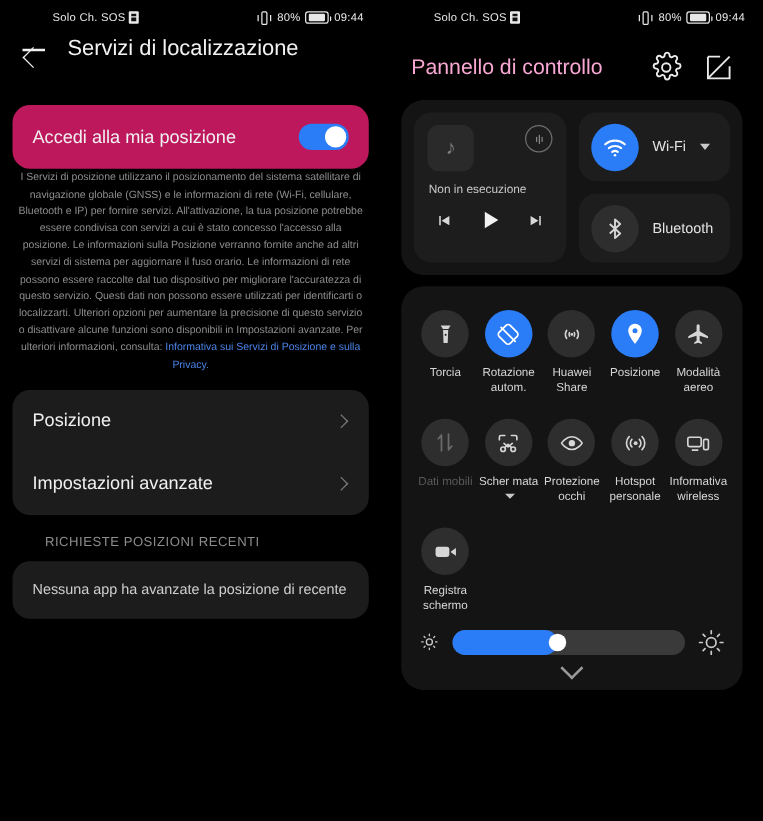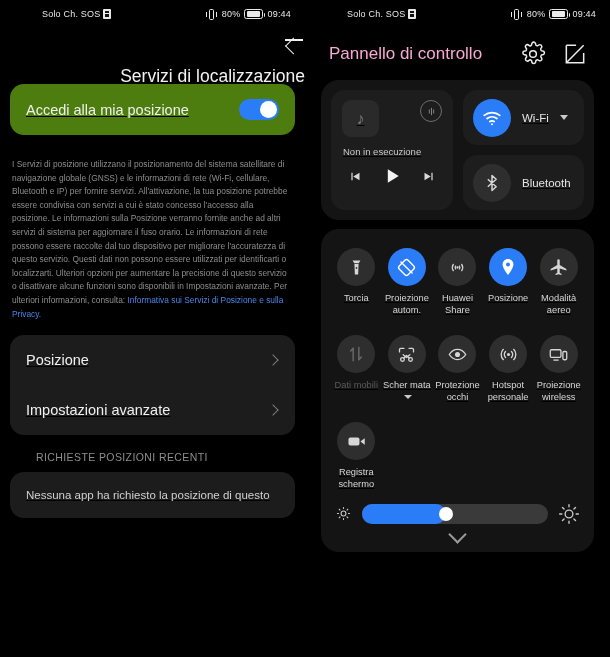--- a/index.html
+++ b/index.html
@@ -5,21 +5,21 @@
   * { box-sizing: border-box; margin: 0; padding: 0; }
   html, body {
     width: 610px; height: 657px;
     background: #000;
     font-family: "Liberation Sans", sans-serif;
     overflow: hidden;
   }
   .screen { position: relative; width: 610px; height: 657px; background: #000; }
 
   
-  .panel { position: absolute; top: 0; height: 657px; width: 305px; text-decoration: underline; }
+  .panel { position: absolute; top: 0; height: 657px; width: 305px; }
   .panel-left { left: 0; }
   .panel-right { left: 305px; }
 
   
   .statusbar {
     position: relative; height: 28px;
     display: flex; align-items: center;
     font-size: 9px; color: #e8e8e8; letter-spacing: .2px;
   }
   .sb-left { position: absolute; left: 42px; display: flex; align-items: center; gap: 3px; }
@@ -53,53 +53,53 @@
   .batt::after {
     content: ""; position: absolute; right: -3px; top: 3px;
     width: 1.8px; height: 4px; background: #e8e8e8; border-radius: 0 1px 1px 0;
   }
   .batt .fill {
     position: absolute; left: 1.2px; top: 1.2px; bottom: 1.2px;
     width: 78%; background: #e8e8e8; border-radius: 1px;
   }
 
   
-  .appbar { display: flex; align-items: flex-end; height: 44px; padding: 0 0 0 4px; gap: 16px; flex-direction: column; }
+  .appbar { display: flex; align-items: flex-start; height: 44px; padding: 0 0 0 16px; gap: 16px; }
   .back-arrow { width: 22px; height: 22px; position: relative; flex: none; cursor: pointer; }
   .back-arrow::before {
     content: ""; position: absolute; left: 2px; top: 11px;
     width: 18px; height: 1.5px; background: #f0f0f0;
   }
   .back-arrow::after {
     content: ""; position: absolute; left: 2px; top: 6px;
     width: 11px; height: 11px;
     border-left: 1.5px solid #f0f0f0; border-bottom: 1.5px solid #f0f0f0;
     transform: rotate(45deg); transform-origin: left bottom;
   }
   .page-title { font-size: 17.5px; color: #f2f2f2; font-weight: 400; }
 
   .card {
-    background: #4d7c0f; border-radius: 14px; margin: 0 10px;
+    background: #be185d; border-radius: 14px; margin: 0 10px;
   }
   .row-toggle {
     display: flex; align-items: center; justify-content: space-between;
     padding: 15px 16px; border-radius: 14px;
   }
   .row-toggle .label { font-size: 14.5px; color: #f0f0f0; }
   .switch {
     width: 40px; height: 21px; border-radius: 11px; background: #2b7cf7;
     position: relative; flex: none; cursor: pointer;
   }
   .switch .knob {
     position: absolute; right: 2px; top: 2px;
     width: 17px; height: 17px; border-radius: 50%; background: #fff;
   }
   .legal {
     font-size: 8.4px; line-height: 1.62; color: #8d8d8f;
-    padding: 23px 12px 14px 12px; text-align: left;
+    padding: 0 12px 14px 12px; text-align: center;
   }
   .legal a { color: #4b84e8; text-decoration: none; }
 
   .list-card { background: #1c1c1c; border-radius: 14px; margin: 0 10px; overflow: hidden; }
   .list-item {
     display: flex; align-items: center; justify-content: space-between;
     padding: 17px 16px; cursor: pointer;
   }
   .list-item .label { font-size: 14.5px; color: #f0f0f0; }
   .chev {
@@ -254,21 +254,21 @@
         <span class="chev"></span>
       </div>
       <div class="list-item">
         <span class="label">Impostazioni avanzate</span>
         <span class="chev"></span>
       </div>
     </div>
 
     <div class="section-head">RICHIESTE POSIZIONI RECENTI</div>
 
-    <div class="info-card">Nessuna app ha richiesto la posizione di questo</div>
+    <div class="info-card">Nessuna app ha avanzate la posizione di recente</div>
 
     <div style="height:15px"></div>
 
   </div>
 
   <div class="panel panel-right">
 
     <div class="statusbar">
       <div class="sb-left">
         <span>Solo Ch. SOS</span>
@@ -375,21 +375,21 @@
         </div>
 
 
         <div class="tile">
           <div class="circ on">
             <svg width="21" height="21" viewBox="0 0 24 24" fill="none" stroke="#fff" stroke-width="1.6">
               <rect x="4.8" y="4.8" width="14.4" height="14.4" rx="3" transform="rotate(45 12 12)"></rect>
               <path d="M5.6 5.6 18.4 18.4" stroke-linecap="round"></path>
             </svg>
           </div>
-          <div class="tlabel">Proiezione autom.</div>
+          <div class="tlabel">Rotazione autom.</div>
         </div>
 
         <div class="tile">
           <div class="circ off">
             <svg width="21" height="21" viewBox="0 0 24 24" fill="none" stroke="#d6d6d6" stroke-width="1.5" stroke-linecap="round">
               <path d="M7.2 8.4a6.6 6.6 0 0 0 0 7.2M16.8 8.4a6.6 6.6 0 0 1 0 7.2"></path>
               <path d="M9.8 10.4a3 3 0 0 0 0 3.2M14.2 10.4a3 3 0 0 1 0 3.2"></path>
               <circle cx="12" cy="12" r="1.3" fill="#d6d6d6" stroke="none"></circle>
             </svg>
           </div>
@@ -461,21 +461,21 @@
         </div>
 
         <div class="tile">
           <div class="circ off">
             <svg width="21" height="21" viewBox="0 0 24 24" fill="none" stroke="#d6d6d6" stroke-width="1.5" stroke-linejoin="round">
               <rect x="2.6" y="6.6" width="12.2" height="8.6" rx="1.5"></rect>
               <rect x="17" y="8.6" width="4.4" height="9.4" rx="1.3"></rect>
               <path d="M6.2 18.4h6"></path>
             </svg>
           </div>
-          <div class="tlabel">Proiezione wireless</div>
+          <div class="tlabel">Informativa wireless</div>
         </div>
 
         <div class="tile">
           <div class="circ off">
             <svg width="21" height="21" viewBox="0 0 24 24" fill="#d6d6d6">
               <rect x="2.8" y="7.4" width="12.6" height="9.2" rx="2.2"></rect>
               <path d="M16.8 11.6 21.4 8.4v7.2l-4.6-3.2z"></path>
             </svg>
           </div>
           <div class="tlabel">Registra schermo</div>

